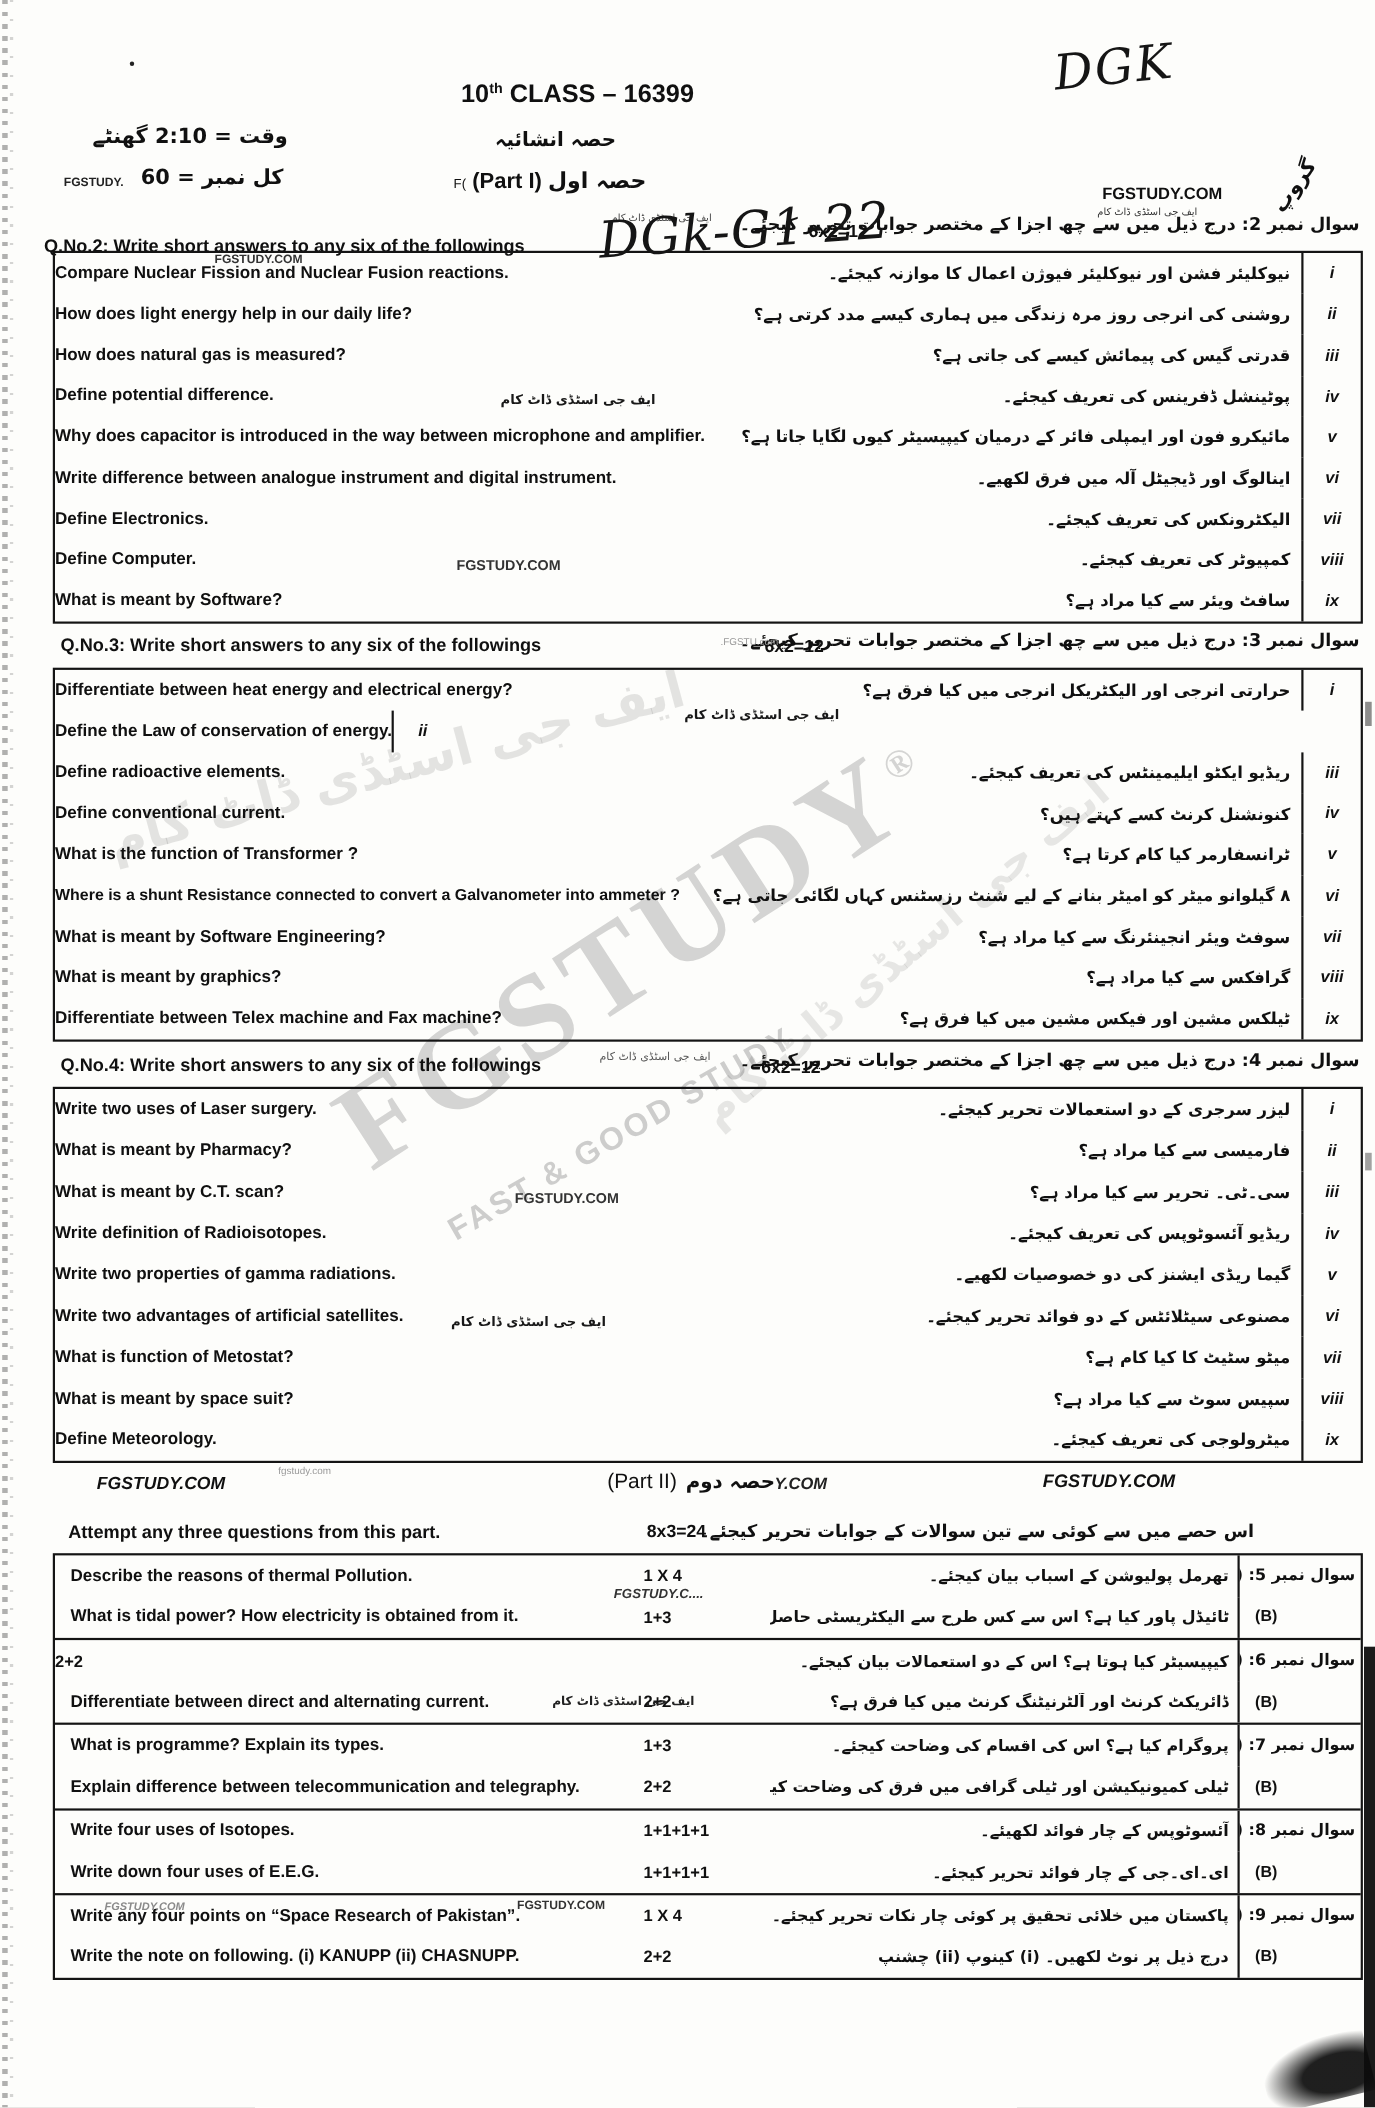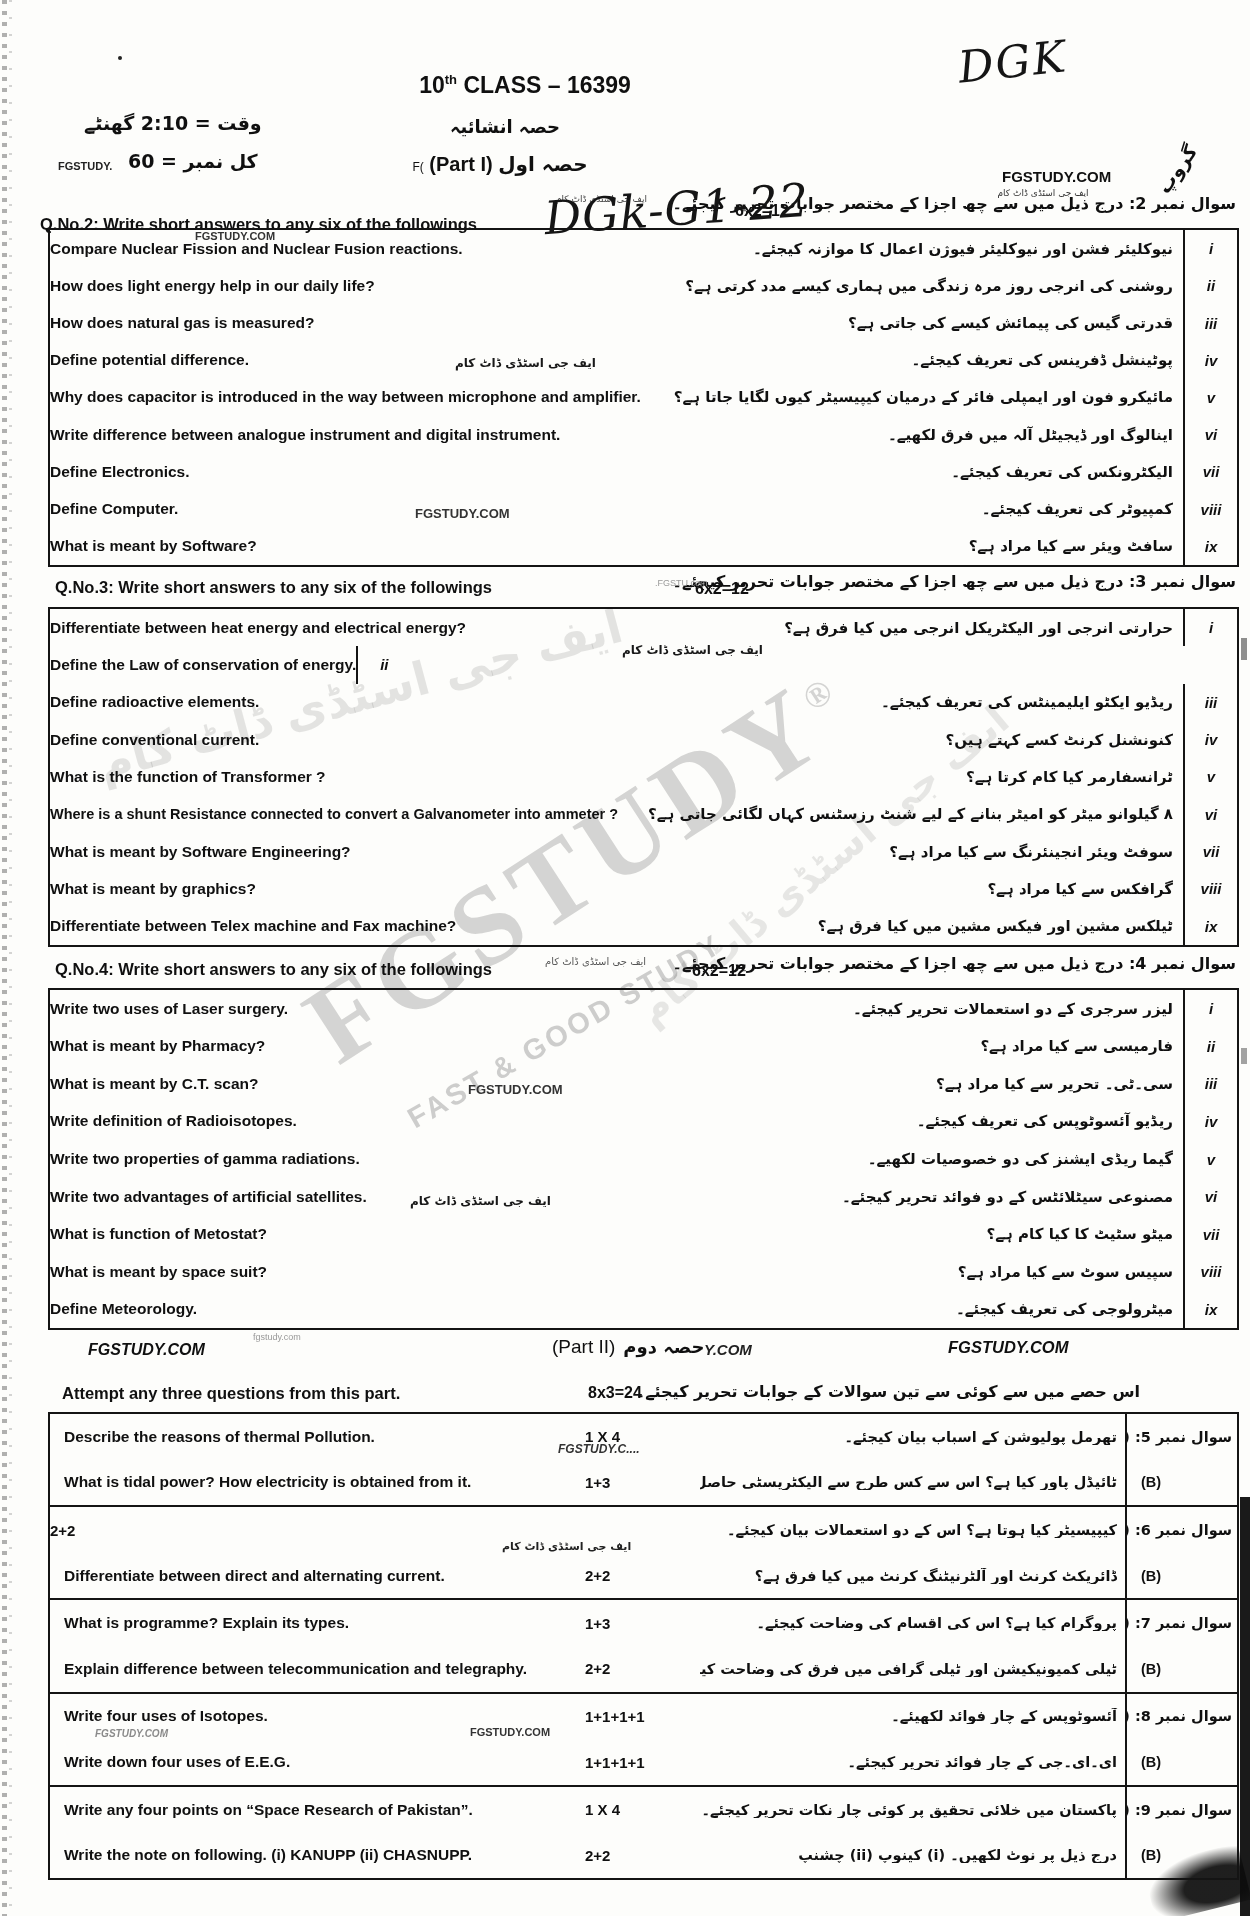--- a/index.html
+++ b/index.html
@@ -50,21 +50,21 @@
   
   .div-left{left:88px; top:1341px; font-size:16px; font-style:italic;}
   .div-center{left:552px; top:1336px; font-size:19px; display:flex; gap:8px; align-items:baseline;}
   .div-ycom{left:704px; top:1341px; font-size:15px; font-style:italic; color:#222;}
   .div-right{left:948px; top:1338px; font-size:16.5px; font-style:italic;}
   .attempt-en{left:62px; top:1384px; font-size:16.5px;}
   .attempt-marks{left:588px; top:1384px; font-size:16px;}
   .attempt-ur{left:620px; top:1382px; width:520px; text-align:right; font-size:16px; white-space:nowrap;}
 
   .p2box{
-    position:absolute; left:48px; top:1412px; width:1191px; height:468px;
+    position:absolute; left:48px; top:1412px; width:1191px; height:388px;
     border:2.5px solid #141414; box-sizing:border-box;
     display:flex; flex-direction:column;
   }
   .p2group{flex:1; display:flex; flex-direction:column; border-top:2.5px solid #141414; min-height:0;}
   .p2group:first-child{border-top:none;}
   .p2row{flex:1; display:flex; align-items:center; min-height:0;}
   .p2-en{width:535px; padding-left:14px; font-size:15.5px; font-weight:700; white-space:nowrap; box-sizing:border-box;}
   .p2-marks{width:115px; font-size:15px; font-weight:700;}
   .p2-ur{flex:1; direction:rtl; font-family:"DejaVu Sans",sans-serif; font-weight:700;
          text-align:right; padding-right:8px; font-size:14.5px; white-space:nowrap; overflow:hidden;}

